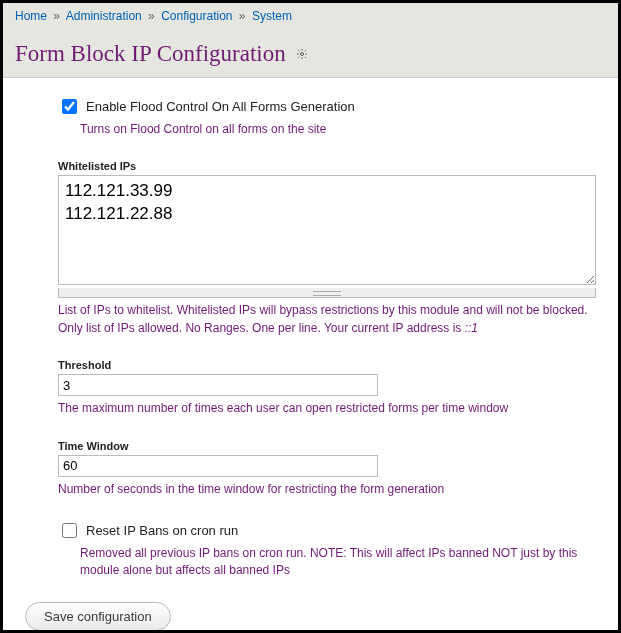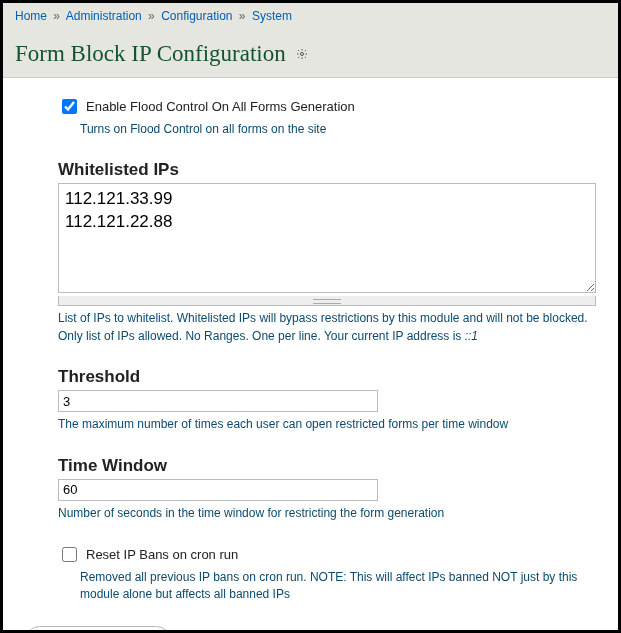--- a/index.html
+++ b/index.html
@@ -28,21 +28,21 @@
     text-decoration: none;
   }
   .breadcrumb .sep {
     color: #666;
     margin: 0 3px;
   }
   .page-title {
     font-size: 23px;
     font-weight: normal;
     margin: 2px 0 0 0;
-    color: #14532d;
+    color: #701a75;
     font-family: Georgia, "Times New Roman", serif;
     display: flex;
     align-items: center;
     gap: 10px;
   }
   .gear {
     display: inline-flex;
     align-items: center;
     color: #555;
   }
@@ -58,29 +58,29 @@
   }
   .checkbox-row input[type=checkbox] {
     width: 15px; height: 15px;
   }
   .checkbox-row label {
     font-size: 13px;
     color: #222;
   }
   .description {
     font-size: 12px;
-    color: #0c4a6e;
+    color: #701a75;
     margin-top: 4px;
     margin-left: 22px;
     line-height: 1.45;
   }
   .description.noindent { margin-left: 0; }
   .field-label {
     font-weight: bold;
-    font-size: 17px;
+    font-size: 11px;
     color: #222;
     display: block;
     margin-bottom: 3px;
   }
   textarea.whitelist {
     width: 100%;
     height: 110px;
     font-family: "Lucida Grande", Verdana, sans-serif;
     font-size: 17px;
     padding: 4px 6px;

